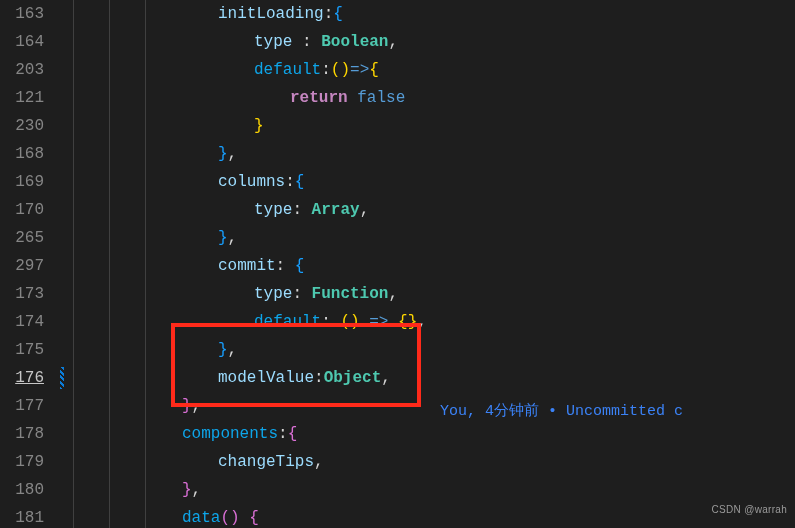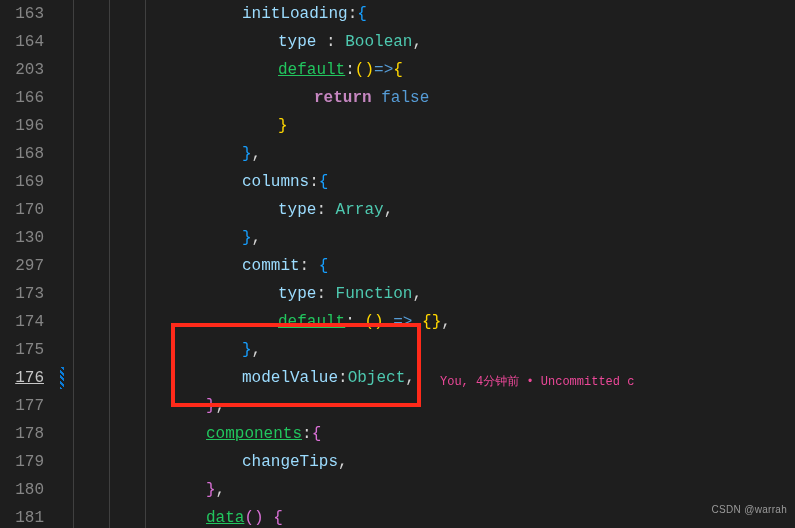--- a/index.html
+++ b/index.html
@@ -10,21 +10,20 @@
       line-height: 28px;
       overflow: hidden;
       width: 795px;
       height: 528px;
       position: relative;
     }
     .editor {
       display: flex;
       height: 100%;
       position: relative;
-      gap: 24px;
     }
     .gutter {
       width: 62px;
       text-align: right;
       padding-right: 18px;
       color: #858585;
       user-select: none;
       flex-shrink: 0;
       background: #1e1e1e;
     }
@@ -69,59 +68,60 @@
       );
     }
     .highlight-box {
       position: absolute;
       border: 4px solid #ff2a1a;
       pointer-events: none;
       z-index: 10;
     }
     .codelens {
       position: absolute;
-      color: #ec4899;
-      font-size: 12px;
+      color: #3b82f6;
+      font-size: 15px;
       white-space: nowrap;
+      margin-top: 30px;
     }
     .watermark {
       position: absolute;
       bottom: 4px;
       right: 8px;
       color: #9a9a9a;
       font-size: 10px;
       font-family: Arial, sans-serif;
       letter-spacing: 0.3px;
     }
     
     .tk-prop   { color: #9cdcfe; }
     .tk-punc   { color: #d4d4d4; }
     .tk-brace-y{ color: #ffd700; }
     .tk-brace-p{ color: #da70d6; }
     .tk-brace-b{ color: #179fff; }
-    .tk-type   { color: #4ec9b0; }
+    .tk-type   { color: #4ec9b0; font-weight: bold; }
     .tk-kw     { color: #c586c0; font-weight: bold; }
     .tk-bool   { color: #569cd6; }
-    .tk-fn     { color: #22c55e; text-decoration: underline; }
+    .tk-fn     { color: #0ea5e9; }
     .ind { display:inline-block; }
   </style>
 </head>
 <body>
 
 <div class="editor">
   <div class="gutter" id="gutter">
       <div class="ln">163</div>
       <div class="ln">164</div>
       <div class="ln">203</div>
-      <div class="ln">166</div>
-      <div class="ln">196</div>
+      <div class="ln">121</div>
+      <div class="ln">230</div>
       <div class="ln">168</div>
       <div class="ln">169</div>
       <div class="ln">170</div>
-      <div class="ln">130</div>
+      <div class="ln">265</div>
       <div class="ln">297</div>
       <div class="ln">173</div>
       <div class="ln">174</div>
       <div class="ln">175</div>
       <div class="ln active">176</div>
       <div class="ln">177</div>
       <div class="ln">178</div>
       <div class="ln">179</div>
       <div class="ln">180</div>
       <div class="ln">181</div>

